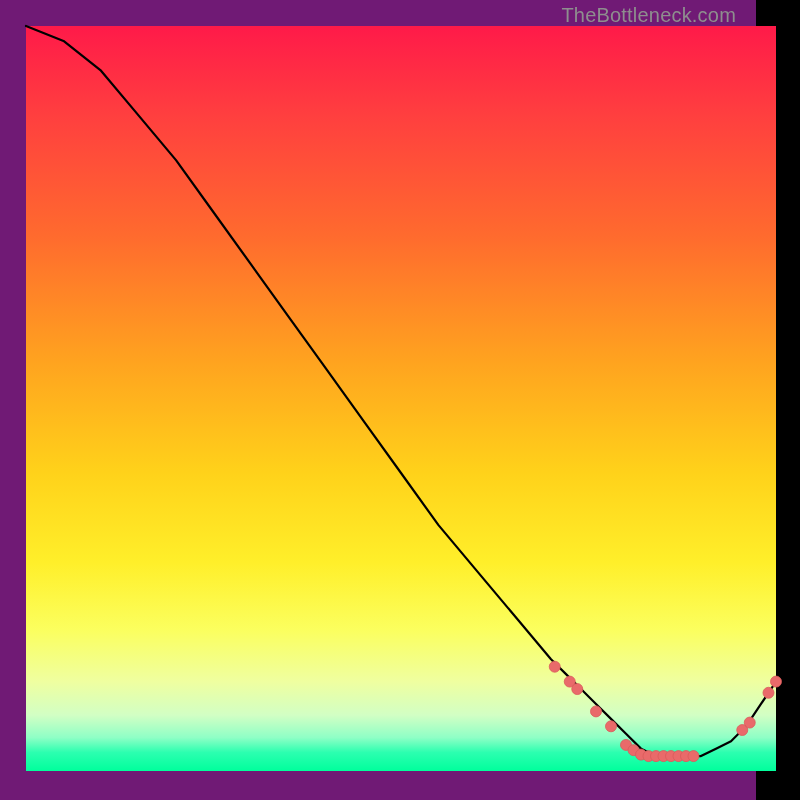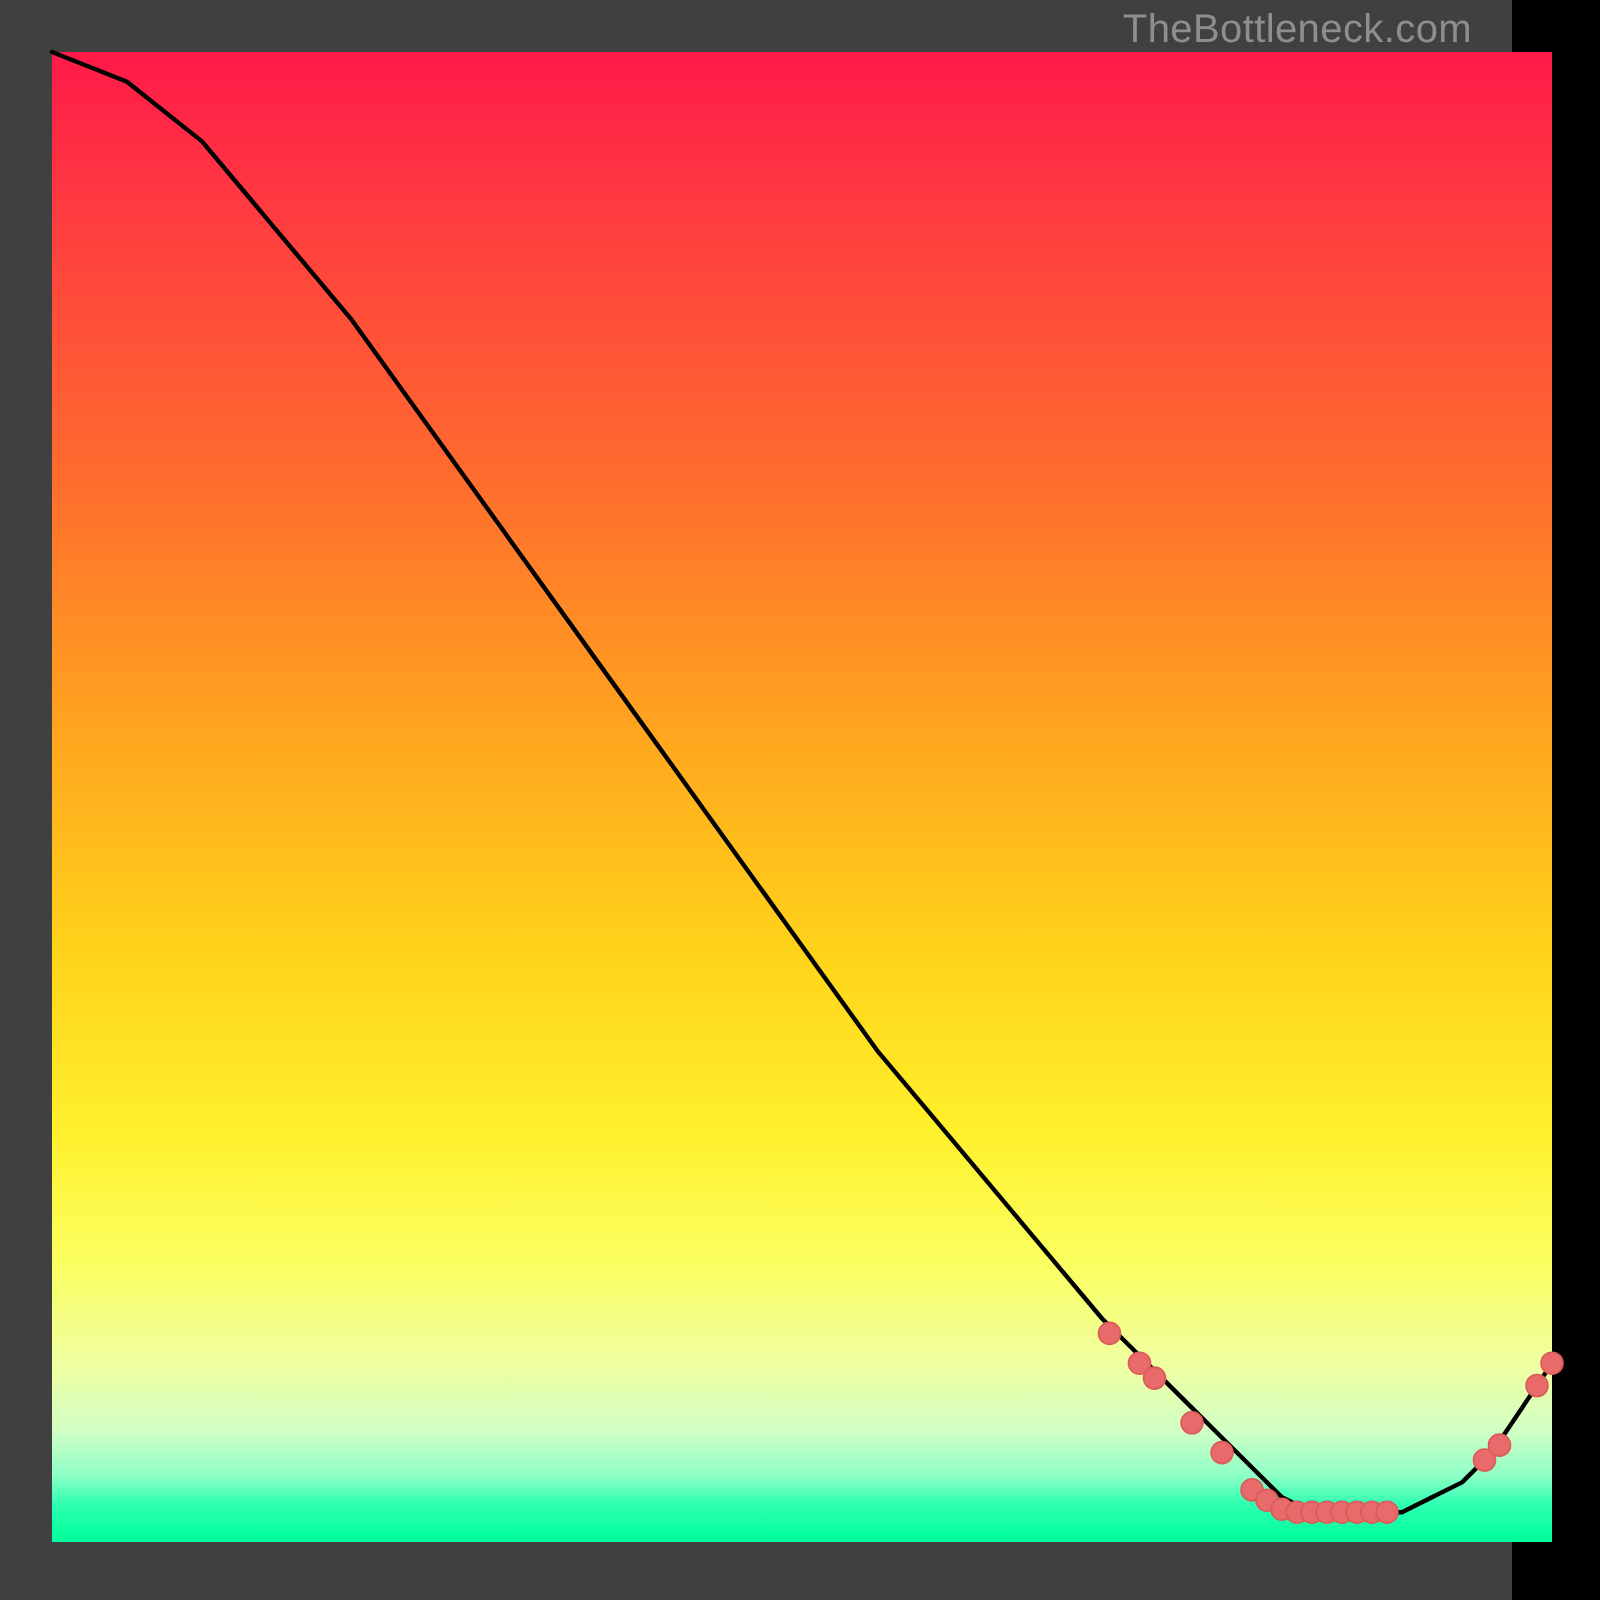--- a/index.html
+++ b/index.html
@@ -10,21 +10,21 @@
     background: #000;
     overflow: hidden;
     font-family: -apple-system, BlinkMacSystemFont, "Segoe UI", Arial, sans-serif;
   }
   .frame {
     position: absolute;
     left: 0;
     top: 0;
     width: 756px;
     height: 800px;
-    background: #404040;
+    background: #701a75;
   }
   .plot-area {
     position: absolute;
     left: 26px;
     top: 26px;
     width: 750px;
     height: 745px;
     
     background: linear-gradient(
       to bottom,

